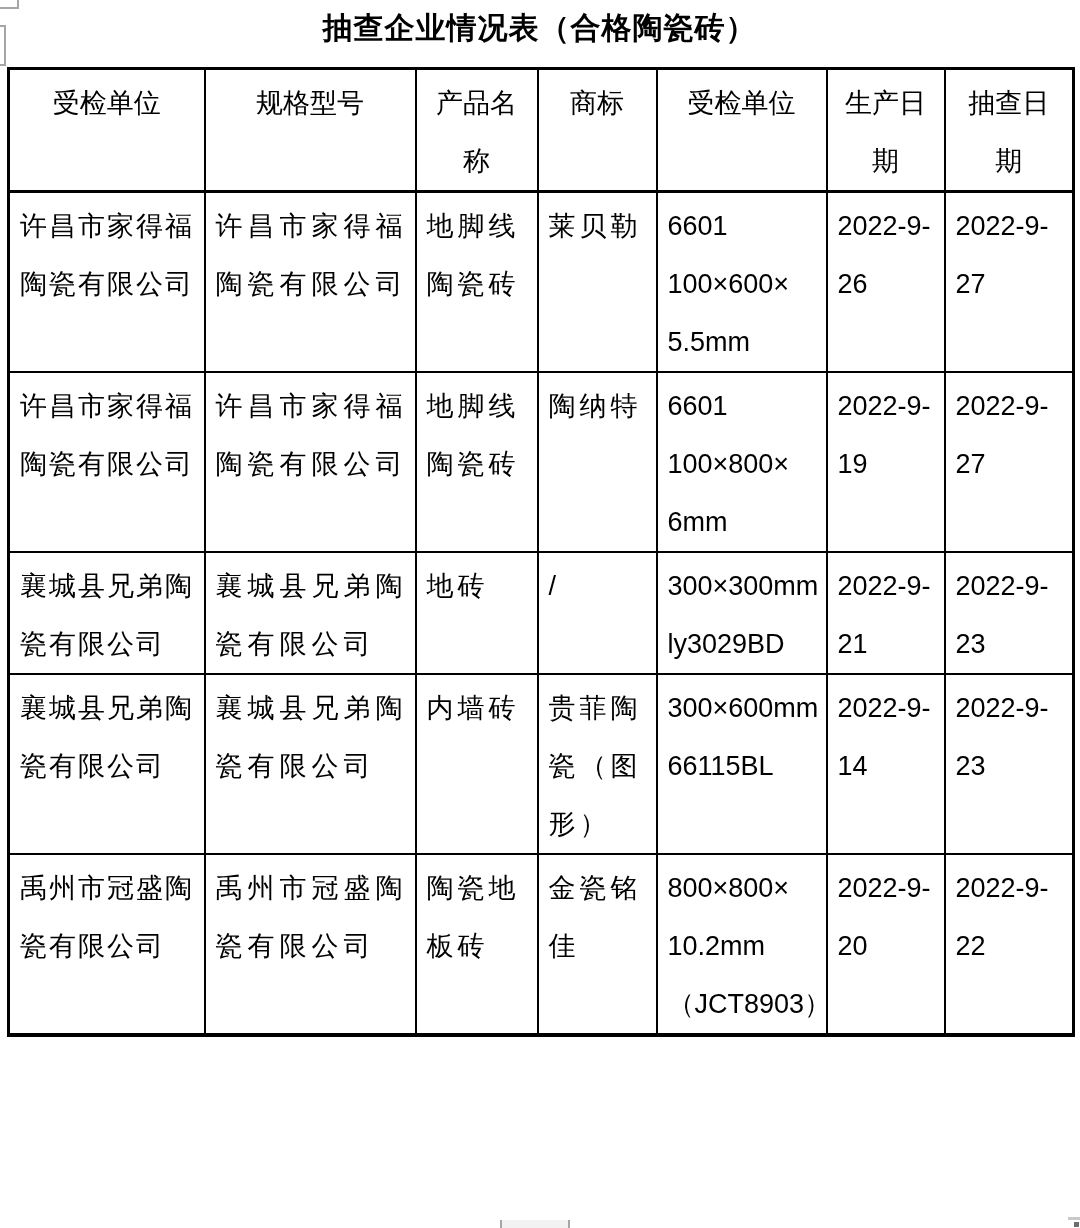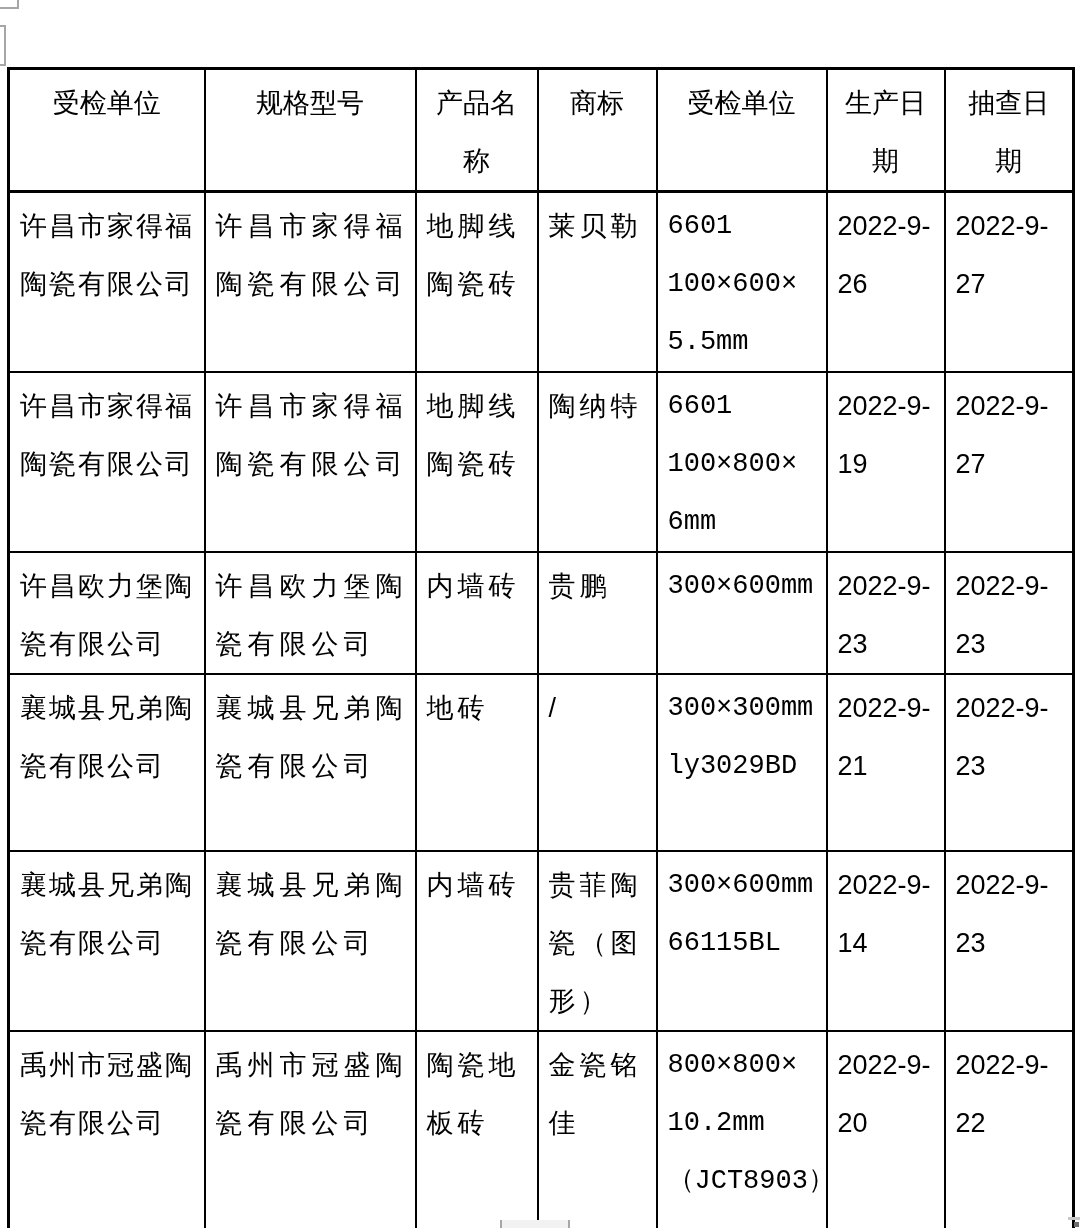--- a/index.html
+++ b/index.html
@@ -60,21 +60,21 @@
   table.sheet tbody tr:nth-child(2) { height: 178px; }
   table.sheet tbody tr:nth-child(3) { height: 117px; }
   table.sheet tbody tr:nth-child(4) { height: 177px; }
   table.sheet tbody tr:nth-child(5) { height: 178px; }
   table.sheet tbody tr:nth-child(6) { height: 207px; }
   
   td.c0 { letter-spacing: 2px; }
   td.c1 { letter-spacing: 5px; }
   td.c2 { letter-spacing: 4px; }
   td.c3 { letter-spacing: 4px; }
-  td.c4 { font-size: 26px; letter-spacing: 0; font-family: Liberation Mono, monospace; }
+  td.c4 { font-size: 26px; letter-spacing: 0; }
   td.c5, td.c6 { letter-spacing: 0; }
 
   
   .artifact { position: absolute; }
   .corner-frame {
     left: 0; top: 0; width: 17px; height: 7px;
     border-right: 2px solid #a6a6a6;
     border-bottom: 2px solid #a6a6a6;
   }
   .left-bracket {
@@ -96,20 +96,21 @@
   .br-resize-dot {
     left: 1074px; top: 1222px; width: 5px; height: 5px;
     background: #6e6e6e;
   }
 </style>
 </head>
 <body>
 
 <div class="page">
 
+  <div class="doc-title">抽查企业情况表（合格陶瓷砖）</div>
 
   <table class="sheet">
     <colgroup>
       <col style="width:196px">
       <col style="width:211px">
       <col style="width:122px">
       <col style="width:119px">
       <col style="width:170px">
       <col style="width:118px">
       <col style="width:129px">
@@ -155,33 +156,20 @@
         <td class="c3">陶纳特</td>
         <td class="c4">6601
 100×800×
 6mm</td>
         <td class="c5">2022-9-
 19</td>
         <td class="c6">2022-9-
 27</td>
       </tr>
       <tr>
-        <td class="c0">许昌欧力堡陶
-瓷有限公司</td>
-        <td class="c1">许昌欧力堡陶
-瓷有限公司</td>
-        <td class="c2">内墙砖</td>
-        <td class="c3">贵鹏</td>
-        <td class="c4">300×600mm</td>
-        <td class="c5">2022-9-
-23</td>
-        <td class="c6">2022-9-
-23</td>
-      </tr>
-      <tr>
         <td class="c0">襄城县兄弟陶
 瓷有限公司</td>
         <td class="c1">襄城县兄弟陶
 瓷有限公司</td>
         <td class="c2">地砖</td>
         <td class="c3">/</td>
         <td class="c4">300×300mm
 ly3029BD</td>
         <td class="c5">2022-9-
 21</td>

